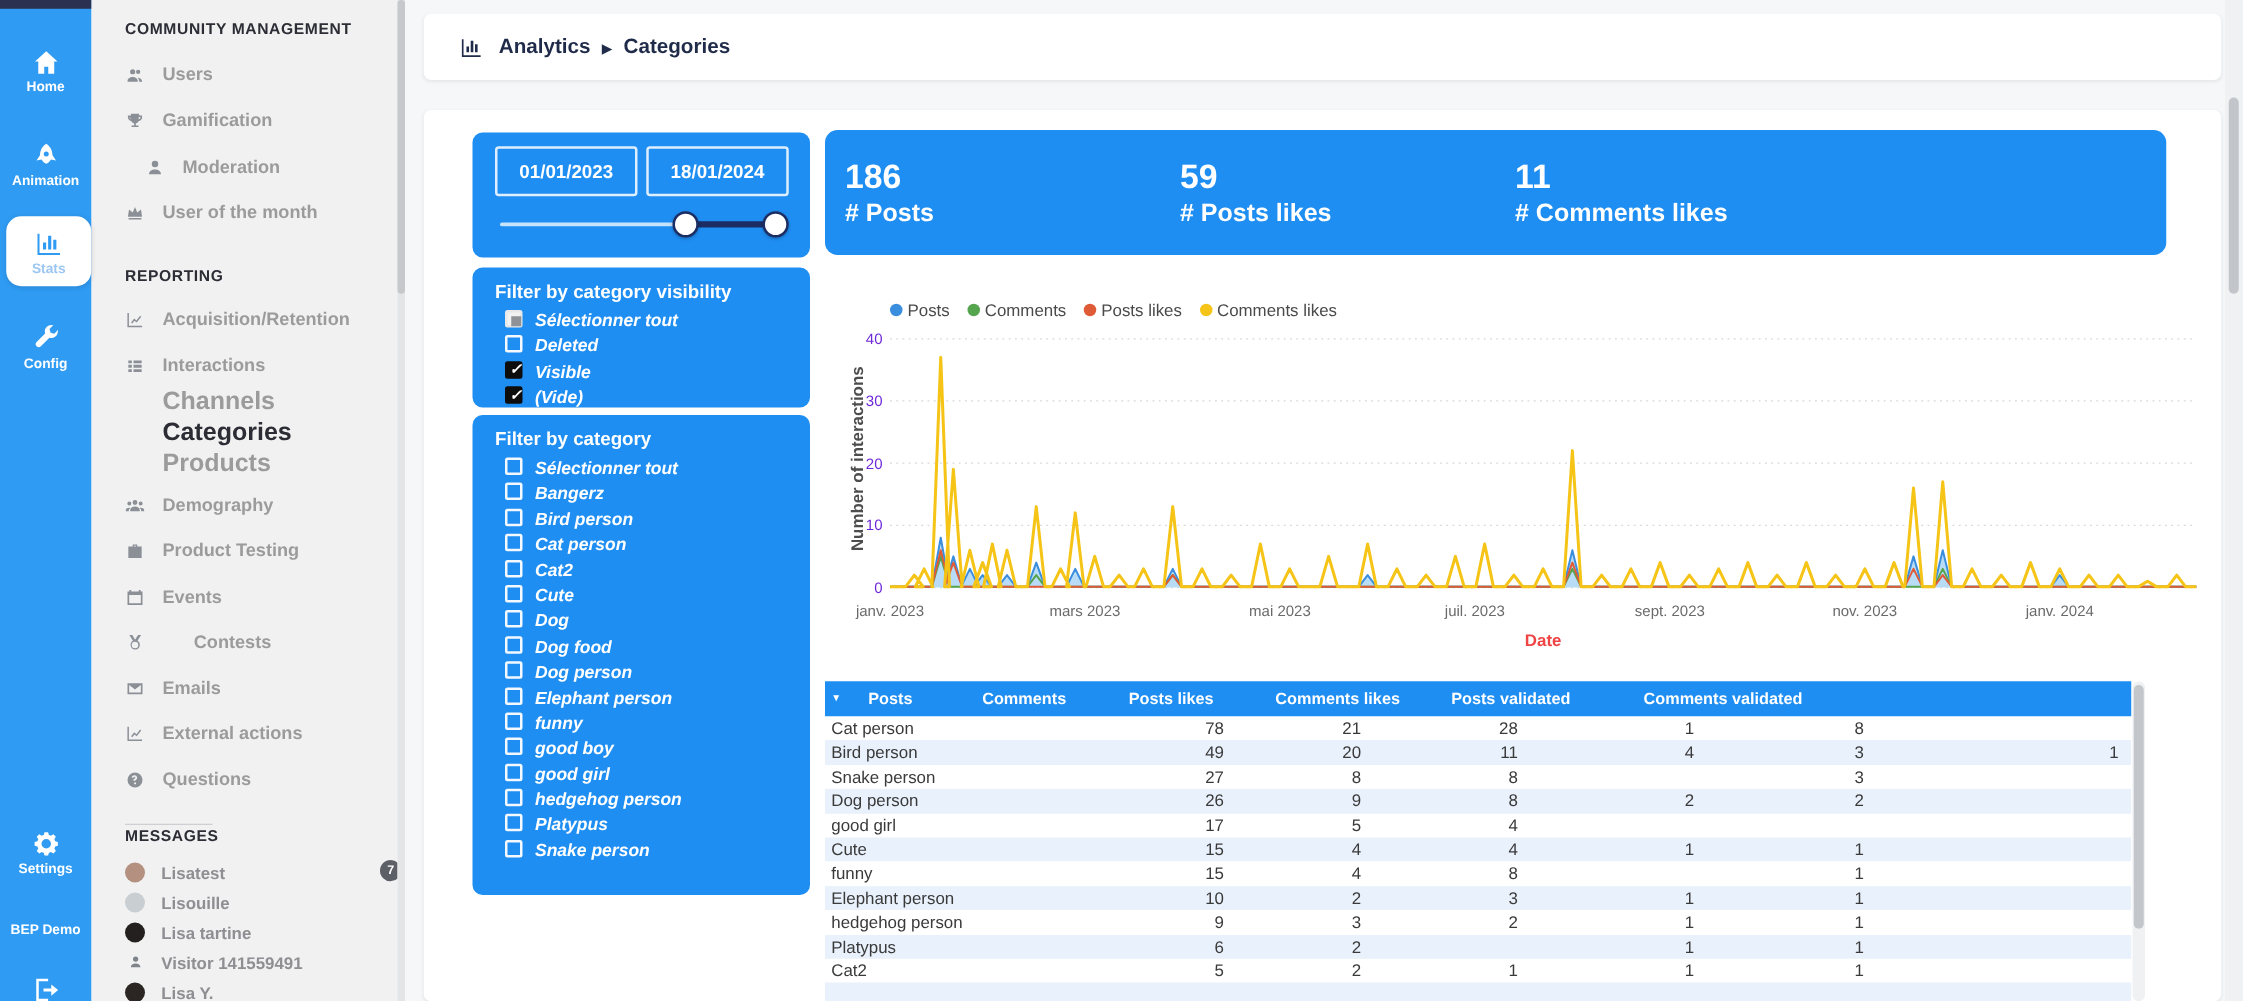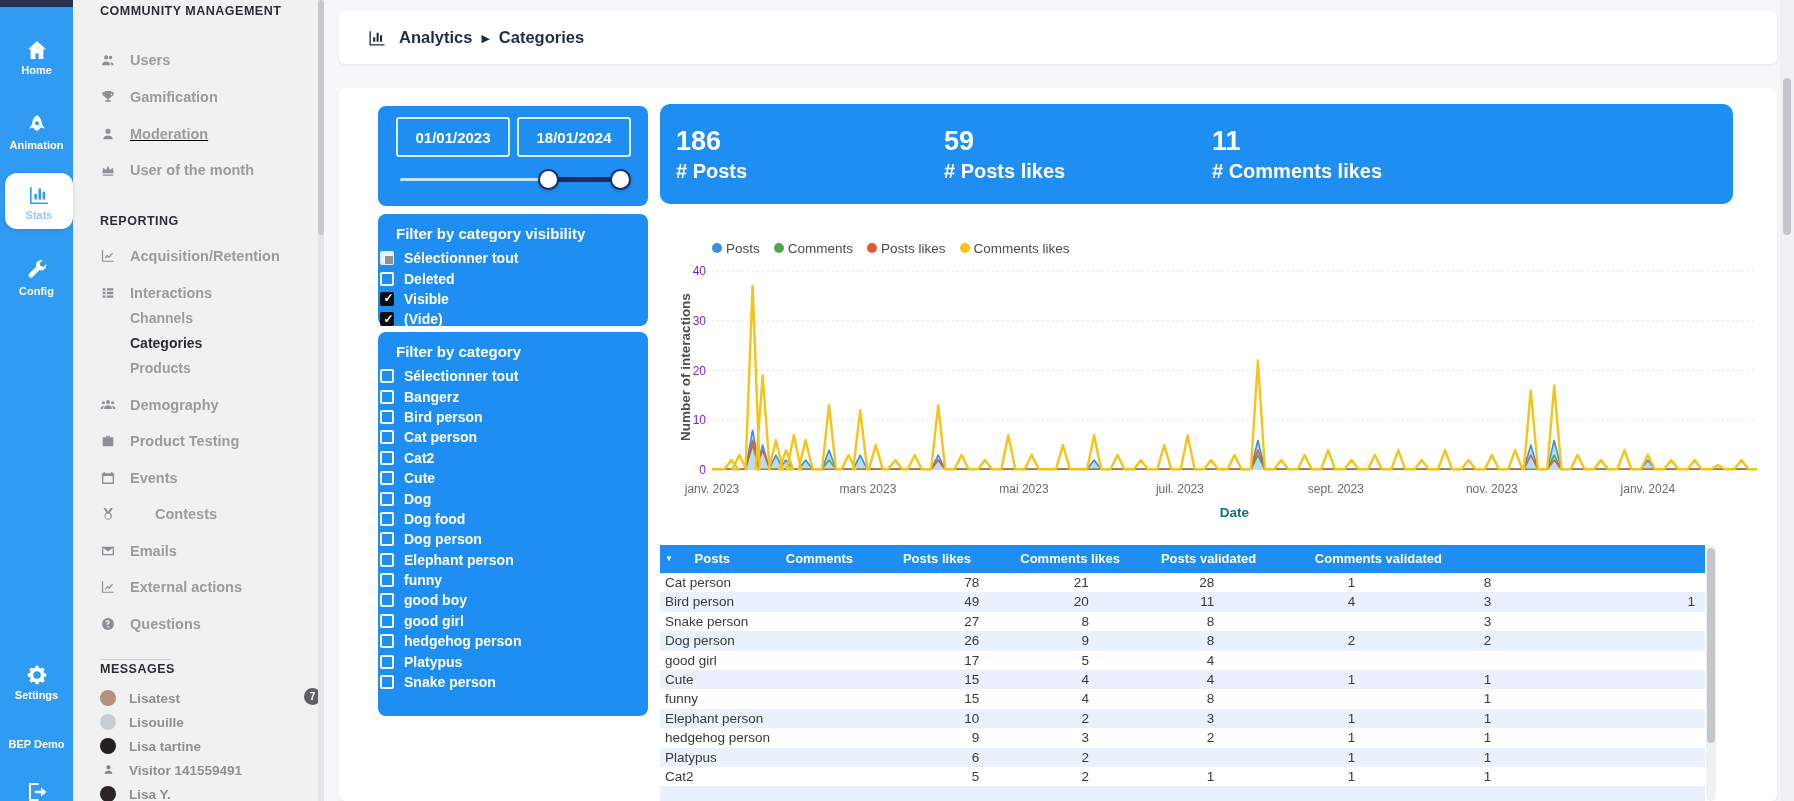--- a/index.html
+++ b/index.html
@@ -22,21 +22,21 @@
 
   
   .sidebar{position:absolute;left:73px;top:0;width:245px;height:801px;background:#f1f1f2;overflow:hidden;}
   .sb-scrollbar{position:absolute;left:318px;top:0;width:6px;height:801px;background:#e4e5e7;z-index:6;}
   .sb-thumb{position:absolute;left:0;top:0;width:6px;height:235px;background:#c6c8cb;border-radius:3px;}
   .sb-section-title{font-size:12.5px;font-weight:800;color:#2d2d36;letter-spacing:.5px;margin:0 0 0 27px;}
   .sb-item{display:flex;align-items:center;margin-left:27px;cursor:pointer;}
   .sb-item .sicon{width:16px;height:16px;color:#8b9097;margin-right:14px;flex:0 0 16px;}
   .sb-item .sicon svg{width:16px;height:16px;fill:currentColor;display:block;}
   .sb-item .slabel{font-size:14.5px;font-weight:600;color:#9b9b9b;white-space:nowrap;}
-  .sb-subitem{margin-left:57px;font-size:14px;font-weight:600;color:#9b9b9b;cursor:pointer;white-space:nowrap;}
+  .sb-subitem{margin-left:57px;font-size:20px;font-weight:600;color:#9b9b9b;cursor:pointer;white-space:nowrap;}
   .sb-subitem.active{color:#2c2c34;font-weight:800;}
   .sb-divider{height:1px;background:#cfcfd2;margin:10px 0 0 27px;width:70px;}
   .msg-item{display:flex;align-items:center;margin-left:27px;position:relative;cursor:pointer;height:24px;}
   .avatar{width:16px;height:16px;border-radius:50%;margin-right:13px;flex:0 0 16px;}
   .avatar-icon{width:16px;height:16px;margin-right:13px;color:#7f848b;flex:0 0 16px;}
   .avatar-icon svg{width:13px;height:13px;fill:currentColor;display:block;margin:1px auto;}
   .msg-label{font-size:13.5px;font-weight:700;color:#8f8f93;white-space:nowrap;}
   .msg-badge{position:absolute;right:24px;top:2px;width:17px;height:17px;border-radius:50%;
              background:#5c5f66;color:#fff;font-size:10px;font-weight:700;text-align:center;line-height:17px;}
 
@@ -56,21 +56,21 @@
   .bluepanel{position:absolute;left:39px;width:270px;background:#1f8ef3;border-radius:8px;color:#fff;}
   .date-panel{top:18px;height:100px;}
   .date-box{position:absolute;top:11px;width:114px;height:40px;border:2px solid rgba(255,255,255,.85);
             border-radius:3px;font-size:15px;font-weight:600;color:#fff;text-align:center;line-height:37px;cursor:text;}
   .date-box.start{left:18px;} .date-box.end{left:139px;}
   .slider-track{position:absolute;left:22px;top:72px;width:228px;height:3px;background:rgba(255,255,255,.75);border-radius:2px;}
   .slider-active{position:absolute;top:-1px;height:5px;background:#1b2d63;border-radius:3px;}
   .slider-handle{position:absolute;top:-9px;width:21px;height:21px;border-radius:50%;background:#fff;
                  border:2px solid #1b2d63;box-shadow:0 1px 3px rgba(0,0,0,.25);cursor:grab;}
   .filter-title{font-size:15px;font-weight:800;color:#fff;padding:11px 0 6px 18px;}
-  .chk-row{display:flex;align-items:center;height:20.4px;padding-left:2px;cursor:pointer;}
+  .chk-row{display:flex;align-items:flex-start;height:20.4px;padding-left:26px;cursor:pointer;font-style:italic;}
   .chk{width:14px;height:14px;border:2px solid rgba(255,255,255,.95);border-radius:2px;margin-right:10px;
        flex:0 0 14px;position:relative;background:transparent;}
   .chk.checked{background:#0d0d0d;border-color:#0d0d0d;}
   .chk.checked:after{content:"✓";position:absolute;left:1.5px;top:-2.5px;color:#fff;font-size:12px;font-weight:700;}
   .chk.indeterminate{background:#f2f2f2;border-color:#e8e8e8;}
   .chk.indeterminate:after{content:"";position:absolute;left:3px;top:3px;width:8px;height:8px;background:#8f9398;}
   .chk-label{font-size:14px;font-weight:600;color:#fff;white-space:nowrap;}
   .vis-panel{top:126px;height:112px;}
   .cat-panel{top:244px;height:384px;}
 
@@ -84,21 +84,21 @@
   
   .legend{position:absolute;left:373px;top:150px;display:flex;align-items:center;height:20px;}
   .legend-item{display:flex;align-items:center;margin-right:14px;cursor:pointer;}
   .legend-dot{width:10px;height:10px;border-radius:50%;margin-right:4px;}
   .legend-text{font-size:13.5px;color:#4a4a4a;}
   .chart-block{position:absolute;left:329px;top:174px;width:1100px;height:290px;}
   .ytick{position:absolute;left:0;width:38px;text-align:right;font-size:12px;color:#6d28d9;}
   .ylabel{position:absolute;left:-88px;top:97px;width:212px;height:16px;text-align:center;
           font-size:13.5px;font-weight:700;color:#4d4d4d;transform:rotate(-90deg);}
   .xtick{position:absolute;top:220px;width:90px;margin-left:-45px;text-align:center;font-size:12px;color:#6a6a6a;white-space:nowrap;}
-  .xlabel{position:absolute;left:44px;top:243px;width:1045px;text-align:center;font-size:13.5px;font-weight:700;color:#0f766e;}
+  .xlabel{position:absolute;left:44px;top:243px;width:1045px;text-align:center;font-size:13.5px;font-weight:700;color:#ef4444;}
 
   
   .table-wrap{position:absolute;left:321px;top:457px;width:1045px;}
   .trow{display:flex;width:100%;}
   .thead{background:#1f8ef3;height:28px;}
   .th{color:#fff;font-size:13px;font-weight:700;text-align:center;line-height:28px;position:relative;cursor:pointer;
       white-space:nowrap;overflow:hidden;}
   .sort-arrow{position:absolute;left:5px;bottom:0px;font-size:8px;color:#fff;}
   .tr{height:19.4px;}
   .tr.alt{background:#e9f1fc;}
@@ -164,38 +164,38 @@
     <div class="rail-item" style="top:780px">
       <span class="ricon">
           <svg viewBox="0 0 24 24">
             <path d="M13.5 3v2H6v14h7.5v2H4V3zM16 7.5L21.5 12 16 16.5v-3.3H9.8v-2.4H16z"></path>
           </svg>
         </span>
     </div>
   </aside>
 
   <nav class="sidebar" id="sidebar">
-      <div class="sb-section-title" style="position: absolute; top: 4px; left: 0px;">COMMUNITY MANAGEMENT</div>
+      <div class="sb-section-title" style="position: absolute; top: 16px; left: 0px;">COMMUNITY MANAGEMENT</div>
       <div class="sb-item" style="position: absolute; top: 52px; left: 0px; width: 245px;">
         <span class="sicon">
           <svg viewBox="0 0 24 24" width="16" height="16">
             <path d="M9.2 11.2a3.1 3.1 0 100-6.2 3.1 3.1 0 000 6.2zm6.6-.4a2.6 2.6 0 100-5.2 2.6 2.6 0 000 5.2zM3 19.5c0-3.1 2.7-5.1 6.2-5.1s6.2 2 6.2 5.1v.5H3zm14 .5v-.5c0-1.8-.7-3.3-1.9-4.3 2.9.1 5.4 1.7 5.4 4.3v.5z"></path>
           </svg>
         </span>
         <span class="slabel">Users</span>
       </div>
       <div class="sb-item" style="position: absolute; top: 89px; left: 0px; width: 245px;">
         <span class="sicon">
           <svg viewBox="0 0 24 24" width="16" height="16">
             <path d="M7 3h10v2h3.5v2.2c0 2.4-1.8 4.2-4.2 4.7A5.3 5.3 0 0113 14.6V17h3.2v2H7.8v-2H11v-2.4a5.3 5.3 0 01-3.3-2.7C5.3 11.4 3.5 9.6 3.5 7.2V5H7zM5.5 7v.2c0 1.2.8 2.2 2 2.6zm13 0h-2l-.1 2.8c1.3-.4 2.1-1.4 2.1-2.6z"></path>
           </svg>
         </span>
         <span class="slabel">Gamification</span>
       </div>
-      <div class="sb-item" style="position: absolute; top: 126px; left: 0px; width: 245px; text-decoration: underline;">
+      <div class="sb-item" style="position: absolute; top: 126px; left: 16px; width: 245px;">
         <span class="sicon">
           <svg viewBox="0 0 24 24" width="16" height="16">
             <path d="M12 11.8a3.9 3.9 0 100-7.8 3.9 3.9 0 000 7.8zM4.8 20c0-3.3 3.2-5.7 7.2-5.7s7.2 2.4 7.2 5.7z"></path>
           </svg>
         </span>
         <span class="slabel">Moderation</span>
       </div>
       <div class="sb-item" style="position: absolute; top: 162px; left: 0px; width: 245px;">
         <span class="sicon">
           <svg viewBox="0 0 24 24" width="16" height="16">

